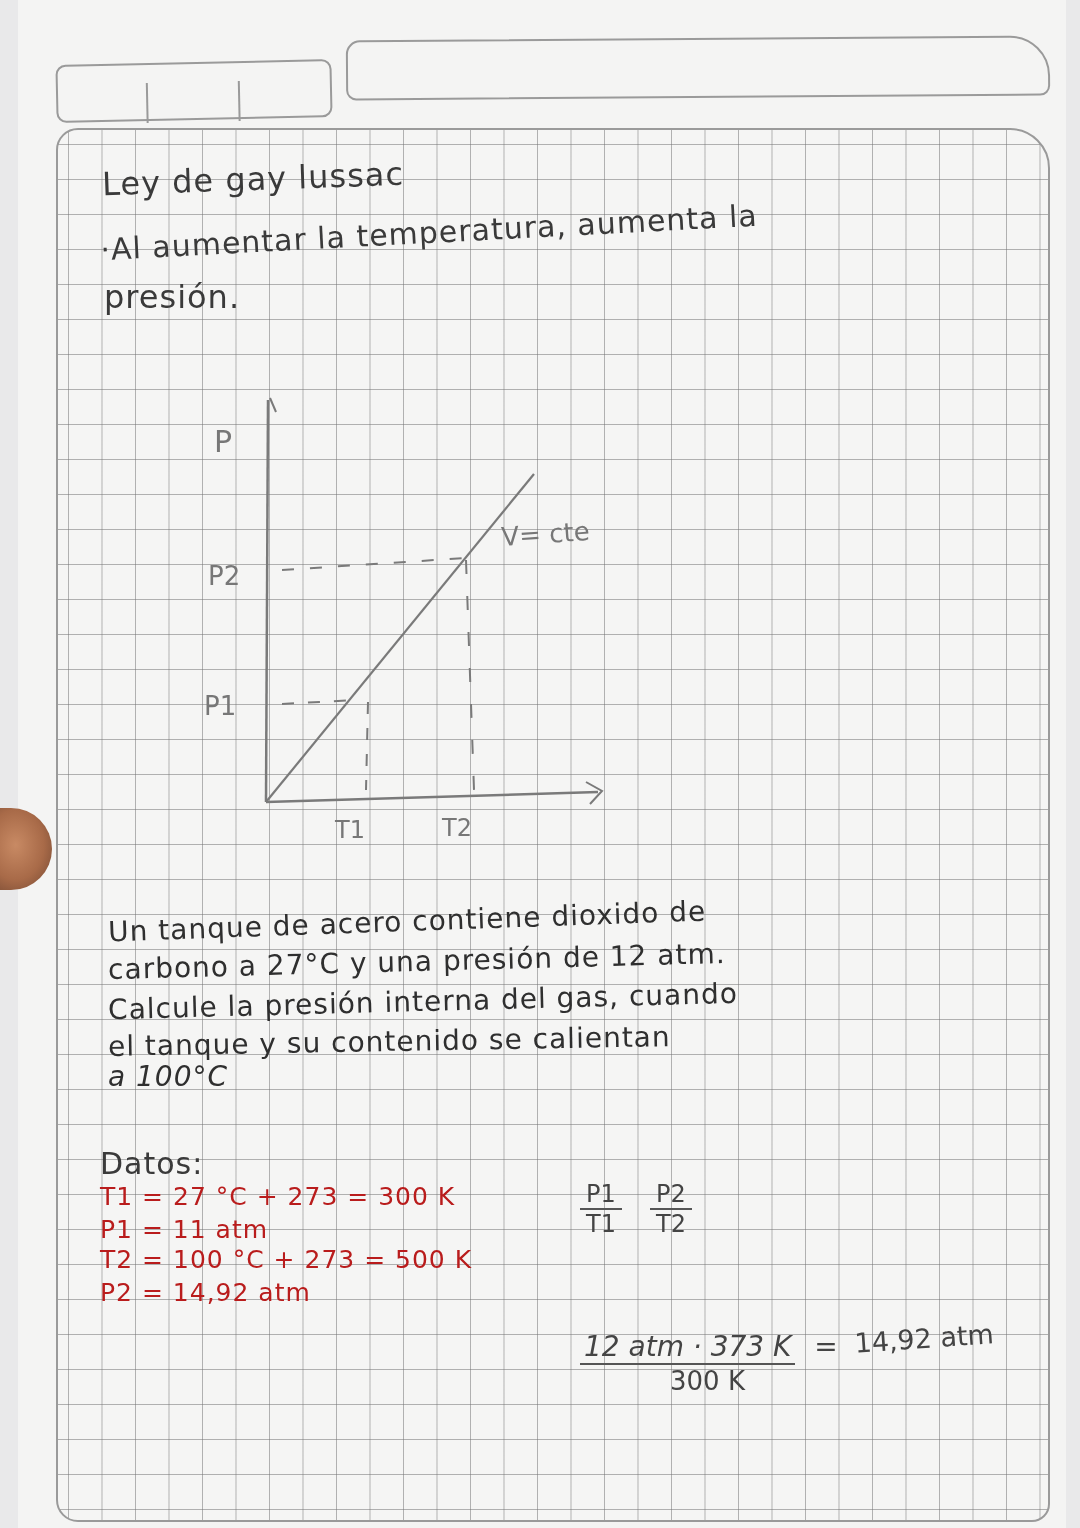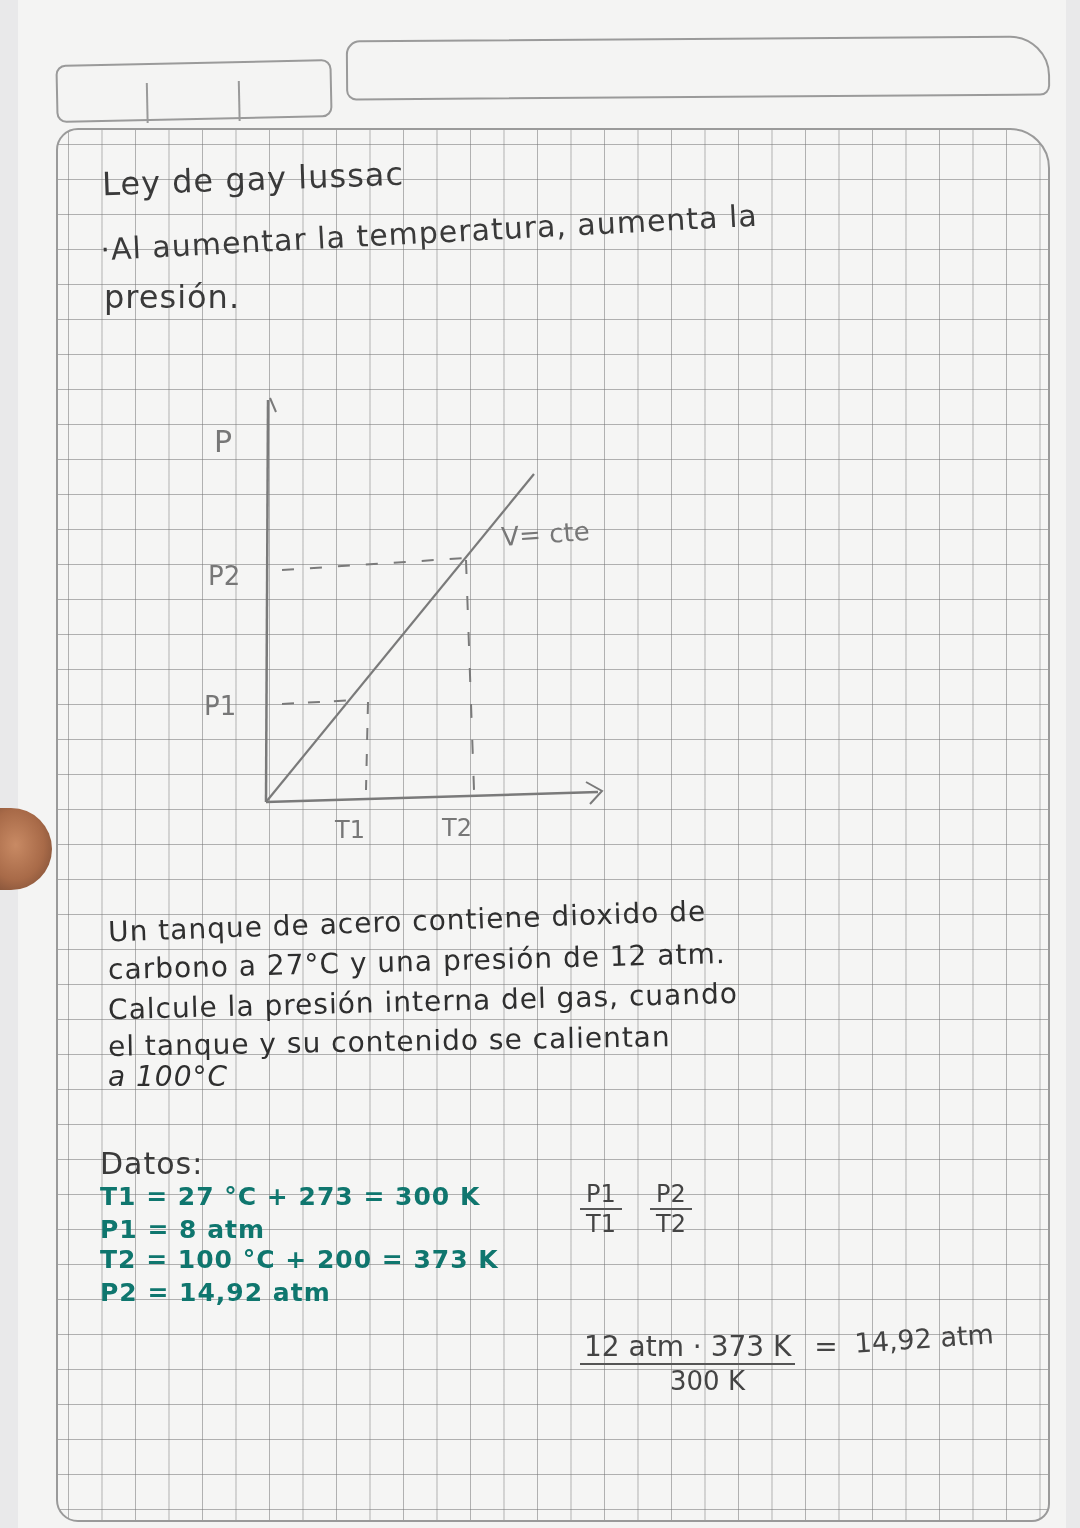--- a/index.html
+++ b/index.html
@@ -41,29 +41,29 @@
   .title { left:102px; top:160px; font-size:32px; transform:rotate(-2deg); }
   .line1 { left:100px; top:215px; font-size:30px; transform:rotate(-3deg); }
   .line2 { left:104px; top:278px; font-size:32px; }
   .prob { left:108px; font-size:28px; color:#2f2f2f; }
   .p1 { top:905px; transform:rotate(-2deg); }
   .p2 { top:945px; transform:rotate(-1.5deg); }
   .p3 { top:985px; transform:rotate(-1.5deg); }
   .p4 { top:1025px; transform:rotate(-1deg); }
   .p5 { top:1060px;font-style:italic; }
   .datos { left:100px; top:1122px; font-size:30px;margin-top:24px; }
-  .d { left:100px; font-size:25px; color:#0f766e;font-weight:bold; }
+  .d { left:100px; font-size:25px; color:#b91c1c; }
   .d1 { top:1182px; } .d2 { top:1215px; } .d3 { top:1245px; } .d4 { top:1278px; }
   .frac { position:absolute; color:#444; font-size:24px; text-align:center; }
   .frac .num { display:block; padding:0 6px; border-bottom:2px solid #555; }
   .frac .den { display:block; padding:0 6px; }
   .f1 { left:580px; top:1180px; }
   .f2 { left:650px; top:1180px; }
   .calc { position:absolute; left:580px; top:1330px; color:#444; font-size:28px; }
-  .calc .num { display:inline-block; border-bottom:2.5px solid #555; padding:0 4px; }
+  .calc .num { display:inline-block; border-bottom:2.5px solid #555; padding:0 4px;font-style:italic; }
   .calc .den { position:absolute; left:90px; top:36px; font-size:26px; }
   .calc .eq { display:inline-block; margin-left:10px; }
   .calc .res { display:inline-block; margin-left:8px; font-size:27px; transform:rotate(-4deg) translateY(-8px); }
   svg.graph { position:absolute; left:190px; top:390px; }
   .glabel { font-family:"DejaVu Sans", sans-serif; fill:#777; }
 </style>
 </head>
 <body>
 
 <div class="page"></div>
@@ -104,22 +104,22 @@
 </svg>
 
 <div class="hand prob p1">Un tanque de acero contiene dioxido de</div>
 <div class="hand prob p2">carbono a 27°C y una presión de 12 atm.</div>
 <div class="hand prob p3">Calcule la presión interna del gas, cuando</div>
 <div class="hand prob p4">el tanque y su contenido se calientan</div>
 <div class="hand prob p5">a 100°C</div>
 
 <div class="hand datos">Datos:</div>
 <div class="hand d d1">T1 = 27 °C + 273 = 300 K</div>
-<div class="hand d d2">P1 = 8 atm</div>
-<div class="hand d d3">T2 = 100 °C + 200 = 373 K</div>
+<div class="hand d d2">P1 = 11 atm</div>
+<div class="hand d d3">T2 = 100 °C + 273 = 500 K</div>
 <div class="hand d d4">P2 = 14,92 atm</div>
 
 <div class="frac f1">
   <span class="num">P1</span>
   <span class="den">T1</span>
 </div>
 <div class="frac f2">
   <span class="num">P2</span>
   <span class="den">T2</span>
 </div>

